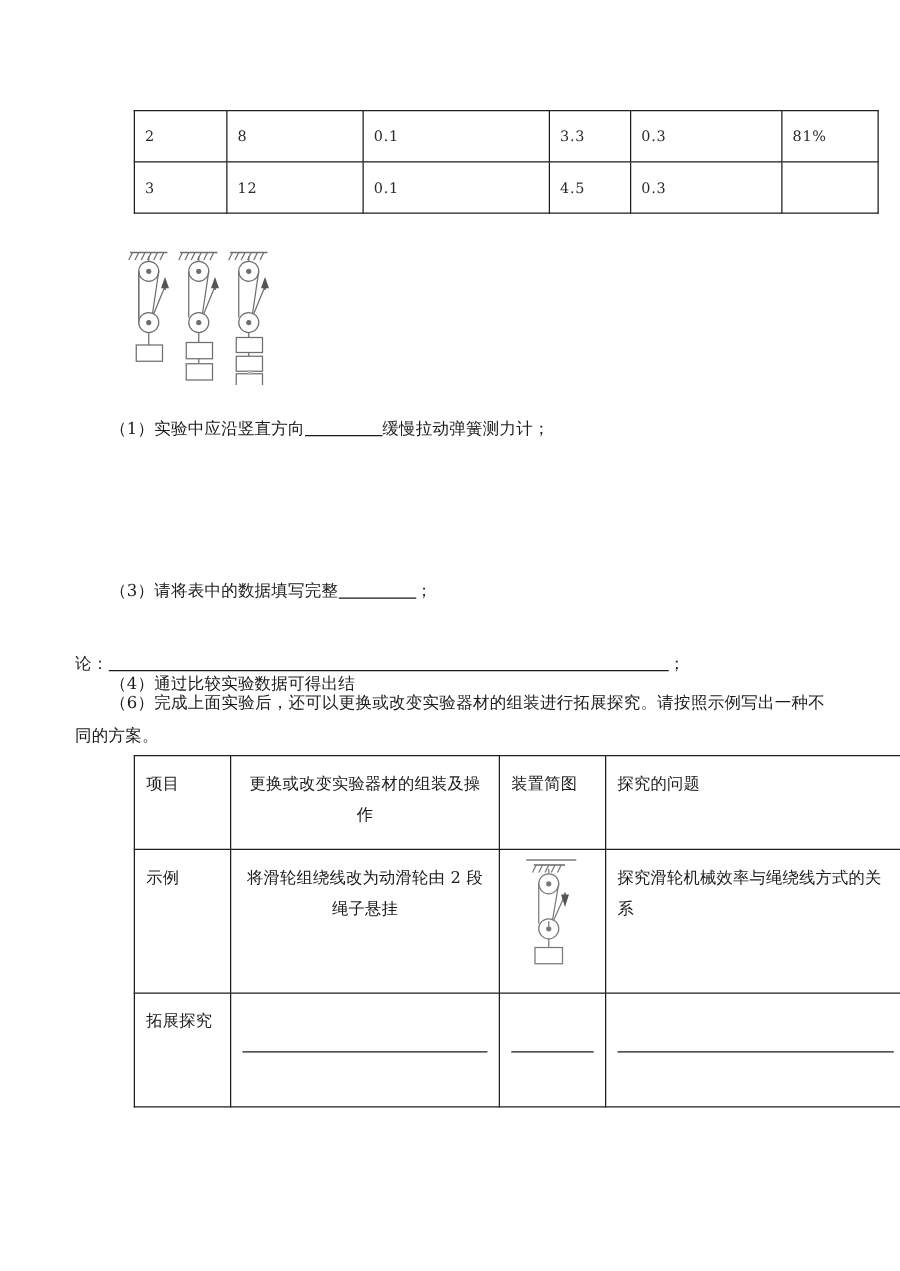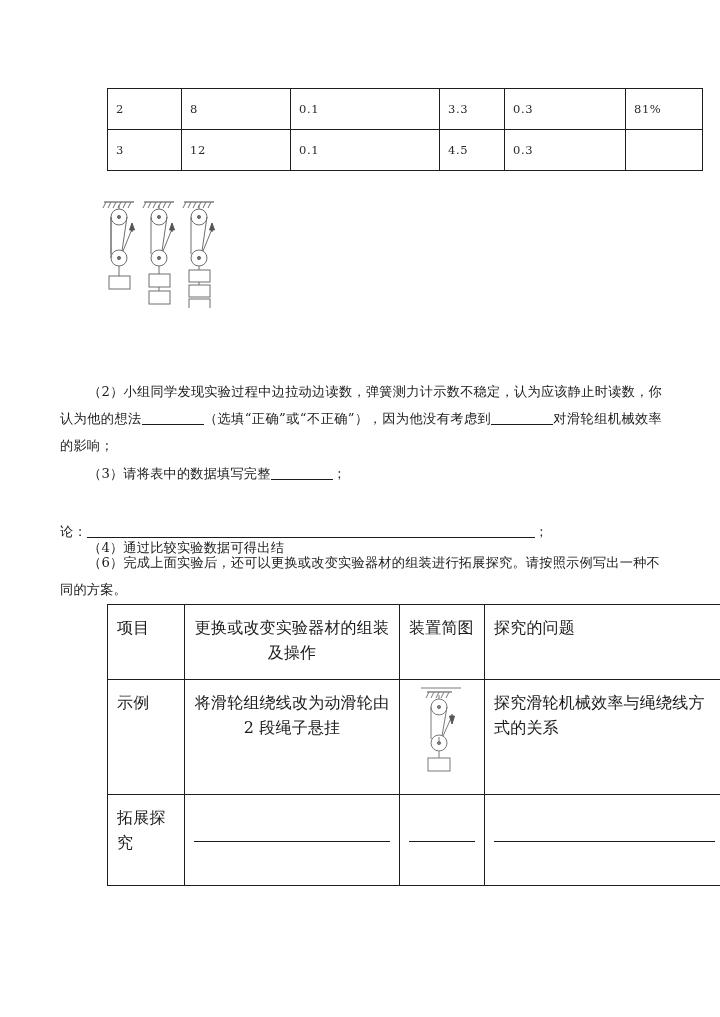--- a/index.html
+++ b/index.html
@@ -111,21 +111,21 @@
     left: 107px;
     top: 604px;
     width: 541px;
     border-collapse: collapse;
     table-layout: fixed;
   }
   .scheme-table td {
     border: 1px solid #1e1e1e;
     padding: 10px 9px 8px 9px;
     font-family: "DejaVu Serif", "Liberation Serif", serif;
-    font-size: 16px;
+    font-size: 13px;
     line-height: 25px;
     color: #1b1b1b;
     vertical-align: top;
     letter-spacing: 0.2px;
   }
   .sc1 { width: 58px; }
   .sc2 { width: 196px; text-align: center; }
   .sc3 { width: 66px; }
   .sc4 { width: 221px; }
 
@@ -269,22 +269,22 @@
         </g>
         <g stroke="#555" fill="#555">
           <line x1="32" y1="36" x2="32" y2="30" stroke-width="1.2"></line>
           <polygon points="32,27 29.5,34 34.5,34"></polygon>
         </g>
       </svg>
     </div>
   </div>
   <div class="artifact-dot"></div>
 
-
-  <div class="q q2"><span>（2）小组同学发现实验过程中边拉动边读数，弹簧测力计示数不稳定，认为应该静止时读数，你认为他的想法</span><span class="blank-s"></span><span>（选填“正确”或“不正确”），因为他没有考虑到</span><span class="blank-s"></span><span>对滑轮组机械效率的影响；</span></div>
+  <div class="q q1"><span>（1）实验中应沿竖直方向</span><span class="blank-s"></span><span>缓慢拉动弹簧测力计；</span></div>
+
 
   <div class="q q3"><span>（3）请将表中的数据填写完整</span><span class="blank-s"></span><span>；</span></div>
 
   <div class="q q4">（4）通过比较实验数据可得出结</div>
   <div class="q q4b"><span>论：</span><span class="blank-long"></span><span>；</span></div>
 
   <div class="q q5">（6）完成上面实验后，还可以更换或改变实验器材的组装进行拓展探究。请按照示例写出一种不同的方案。</div>
 
   <table class="scheme-table">
     <tbody>

